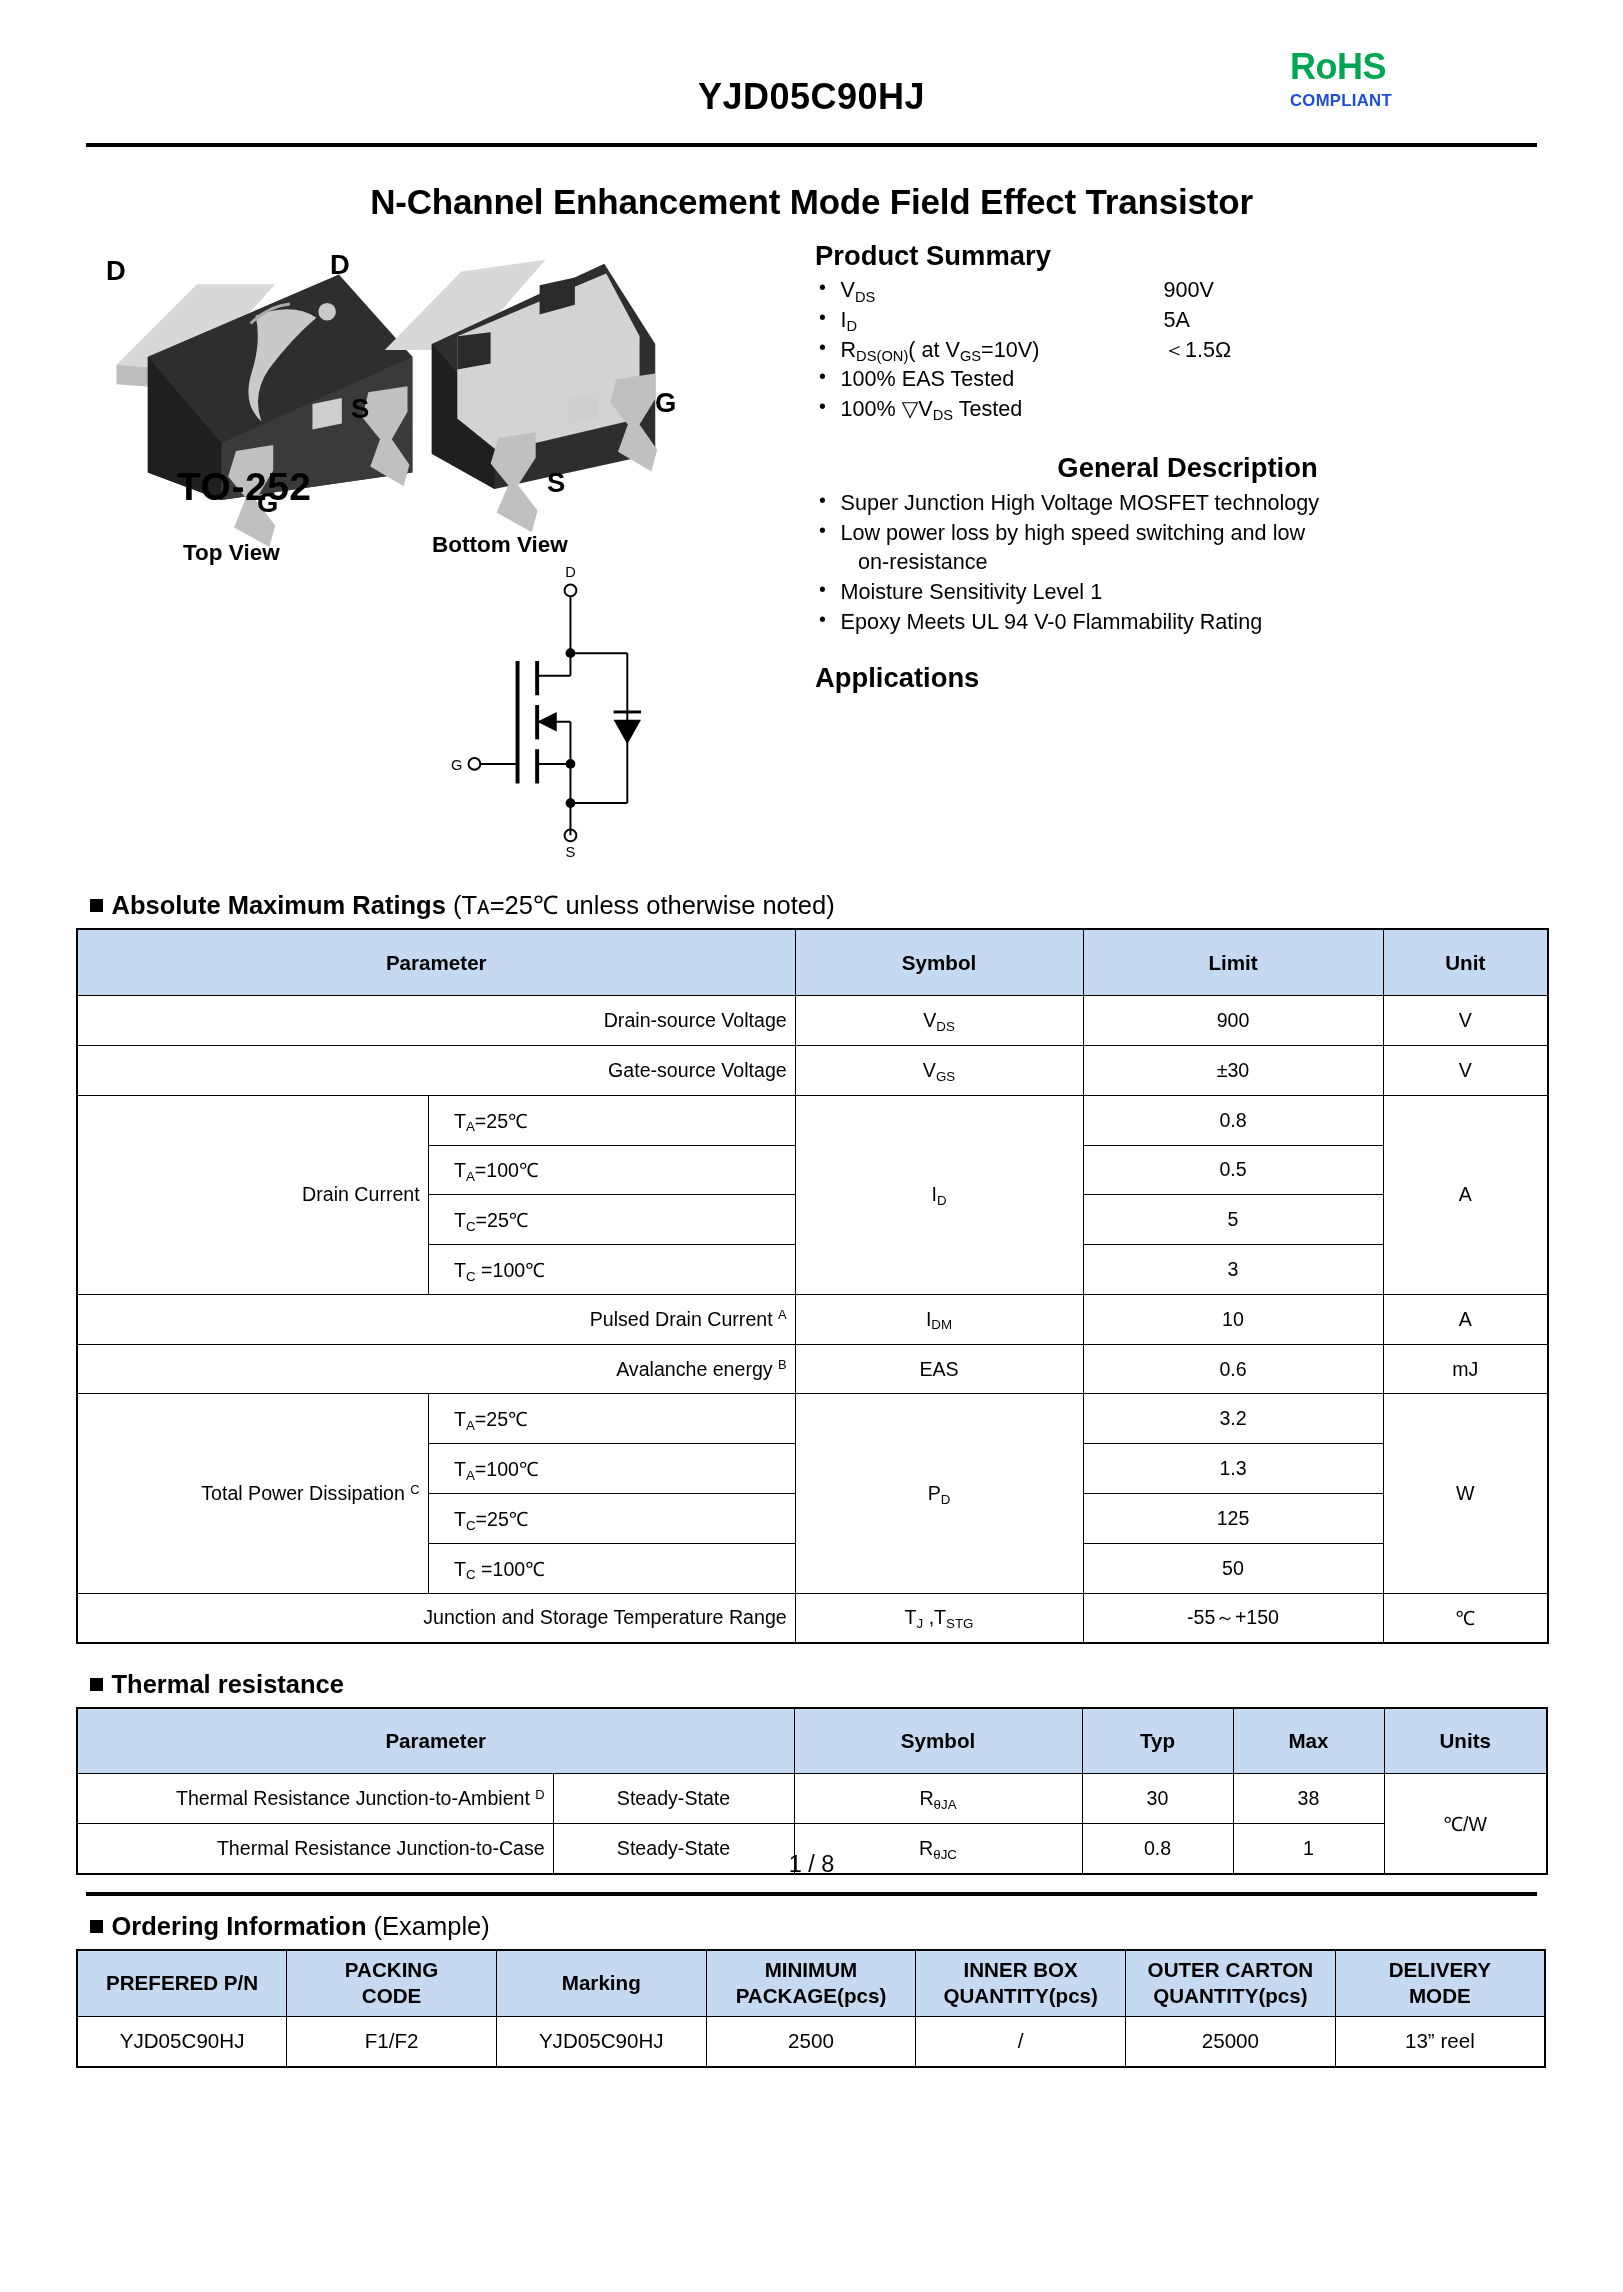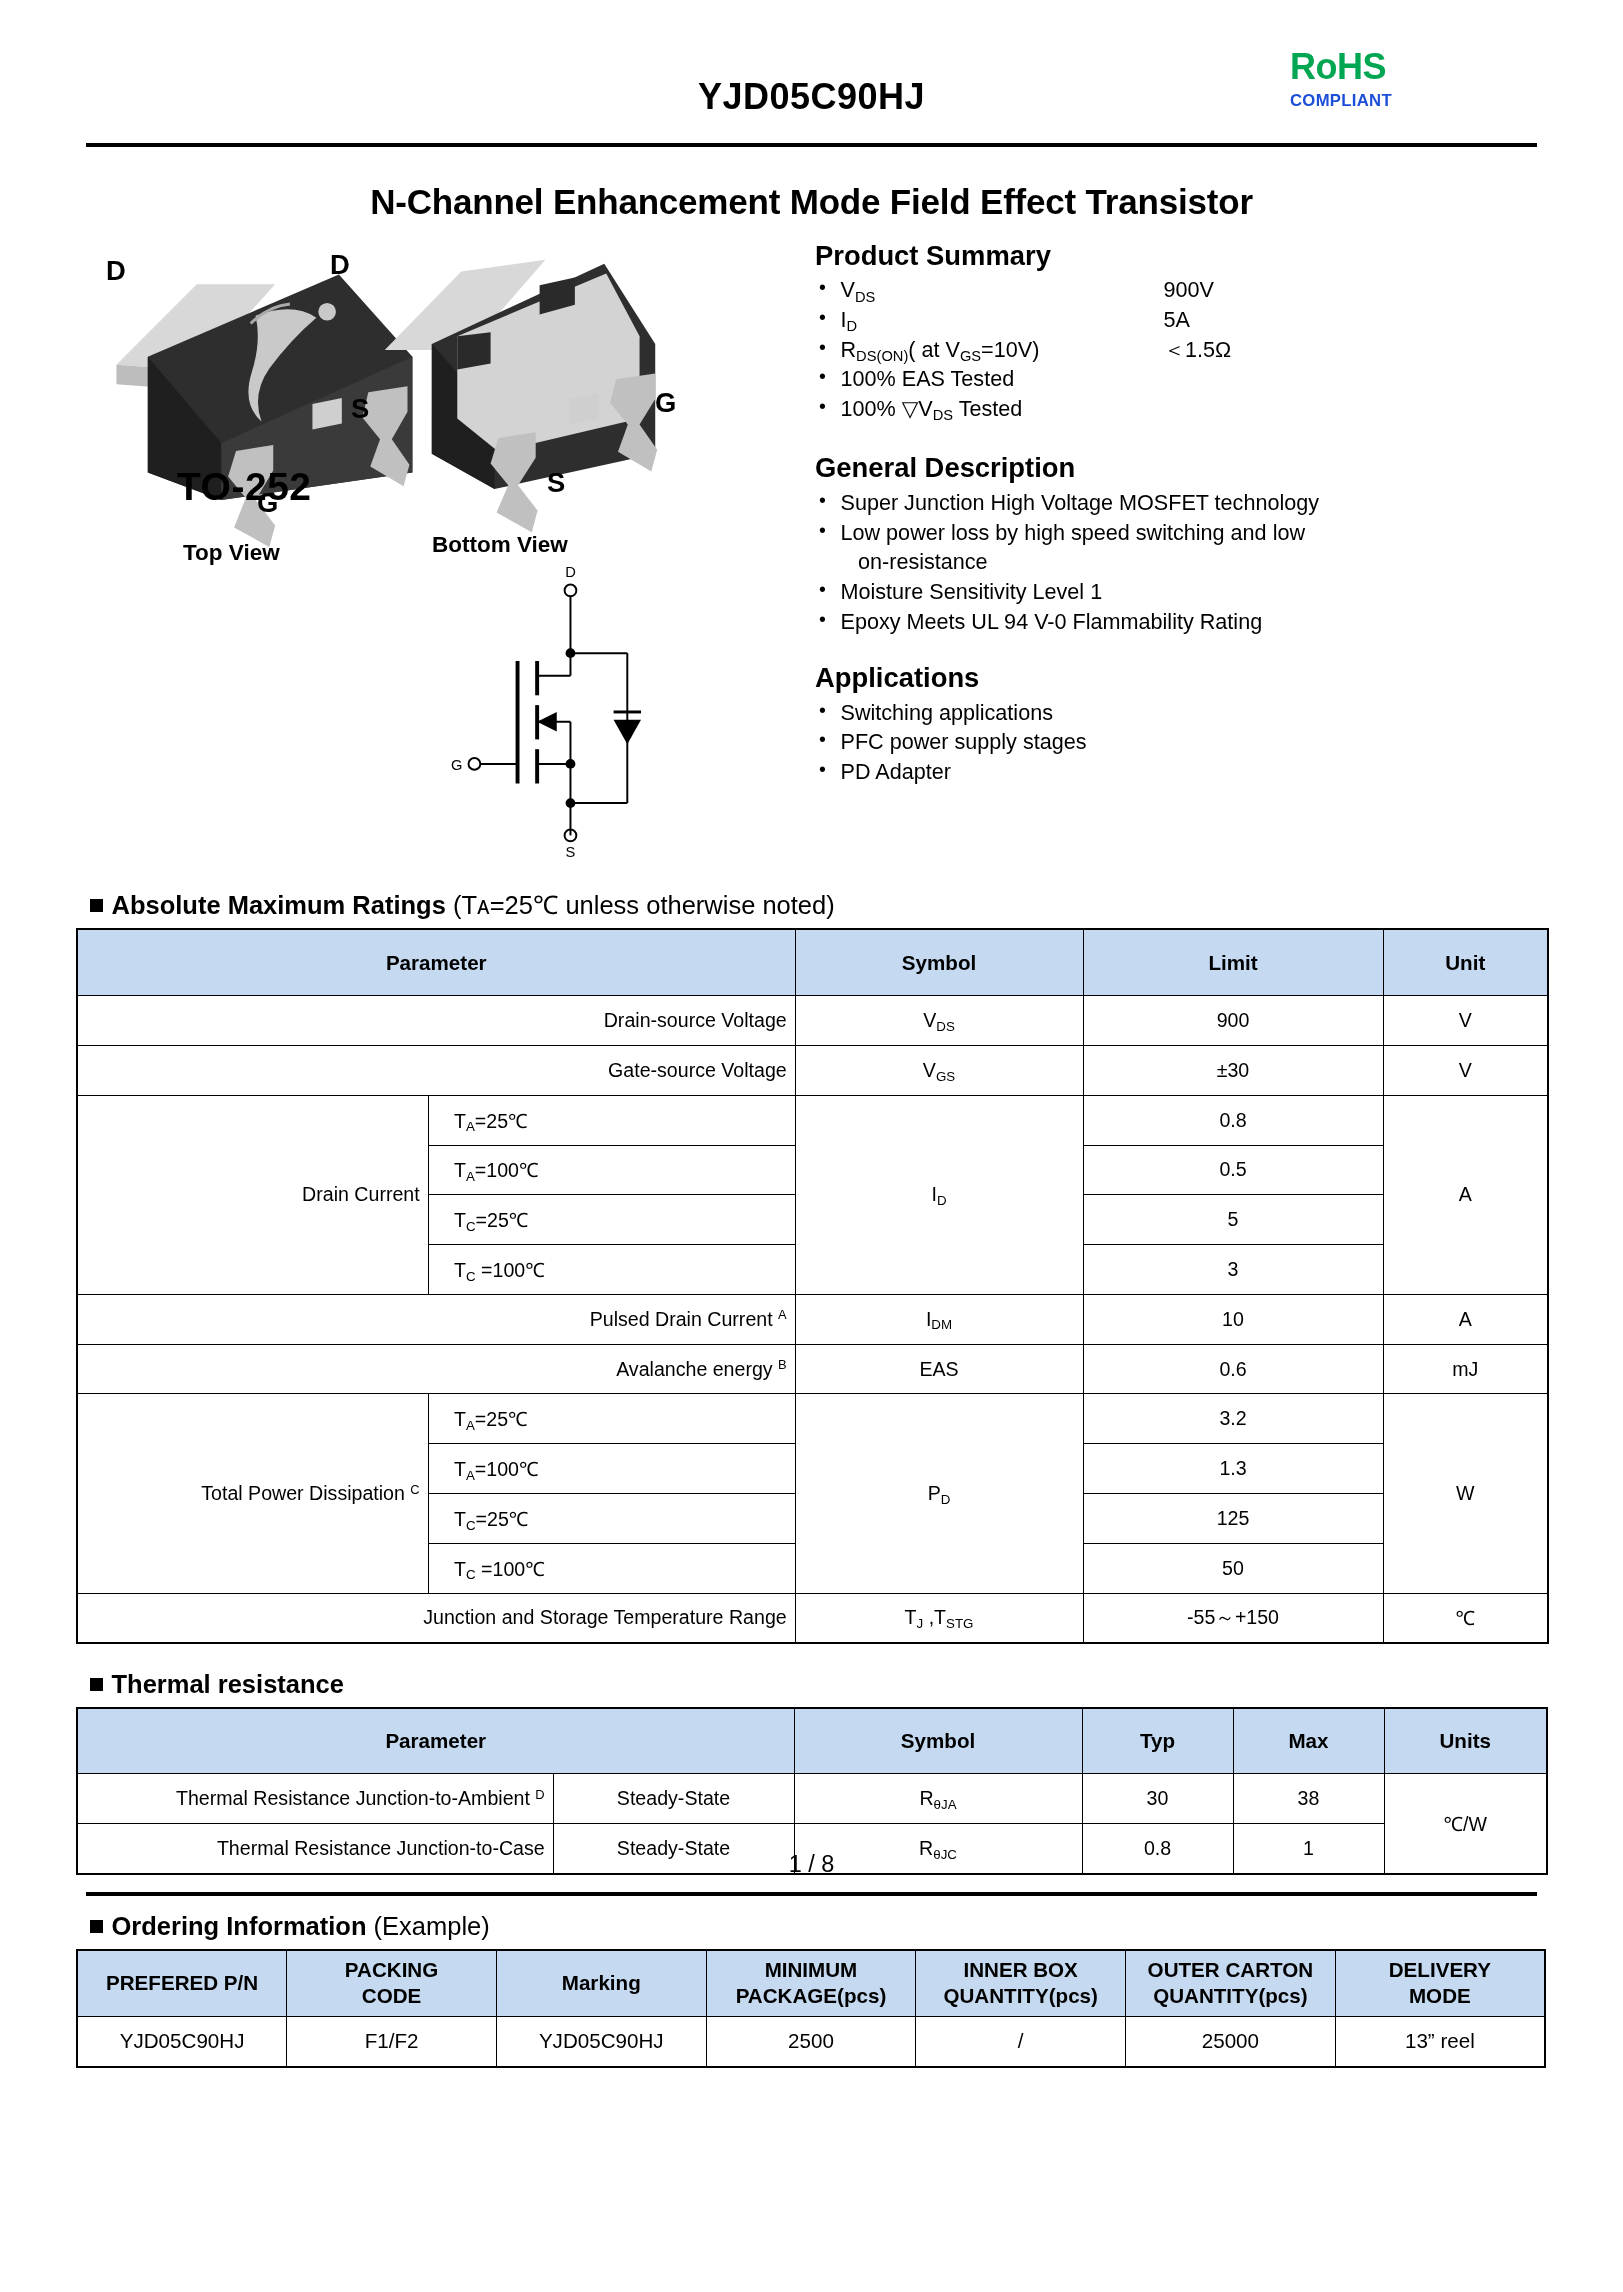--- a/index.html
+++ b/index.html
@@ -32,21 +32,21 @@
   
   .top { position:relative; height:647px; margin-top:17.6px; }
 
   .pkg-area { position:absolute; left:69px; top:0; width:745px; height:647px; }
   .pkg-label { position:absolute; font-weight:bold; font-size:27.4px; }
   .view-cap { position:absolute; font-weight:bold; font-size:22.5px; }
   .to252 { position:absolute; left:108px; top:225px; font-size:39px; font-weight:bold; letter-spacing:0.5px;}
 
   .summary { position:absolute; left:815px; top:0; width:745px; }
   .sec-h { font-size:27.4px; font-weight:bold; margin:0 0 3.9px 0; }
-  .sec-h.gd { margin-top:29px; }
+  .sec-h.gd { margin-top:29px;text-align:center; }
   .sec-h.app { margin-top:25.5px; }
   ul.bl { list-style:none; margin:0; padding:0; }
   ul.bl li { font-size:21.6px; line-height:1.37; position:relative; padding-left:25.5px; }
   ul.bl li:before { content:"\2022"; position:absolute; left:3.9px; top:-1px; font-size:19.6px; }
   ul.bl li.cont { padding-left:43px; }
   ul.bl li.cont:before { content:""; }
   .ps-row { display:flex; }
   .ps-label { width:323px; }
   .ps-val { }
   sub { font-size:0.68em; vertical-align:baseline; position:relative; top:0.28em; }
@@ -229,25 +229,20 @@
       <div class="sec-h gd">General Description</div>
       <ul class="bl">
         <li>Super Junction High Voltage MOSFET technology</li>
         <li>Low power loss by high speed switching and low</li>
         <li class="cont">on-resistance</li>
         <li>Moisture Sensitivity Level 1</li>
         <li>Epoxy Meets UL 94 V-0 Flammability Rating</li>
       </ul>
 
       <div class="sec-h app">Applications</div>
-      <ul class="bl">
-        <li>Switching applications</li>
-        <li>PFC power supply stages</li>
-        <li>PD Adapter</li>
-      </ul>
     </div>
   </div>
 
   <div class="blk-h">
     <span class="sq"></span><span class="light">Absolute Maximum Ratings</span>
     <span class="norm">(Tᴀ=25℃ unless otherwise noted)</span>
   </div>
 
   <table class="dt t-amr">
     <colgroup>

